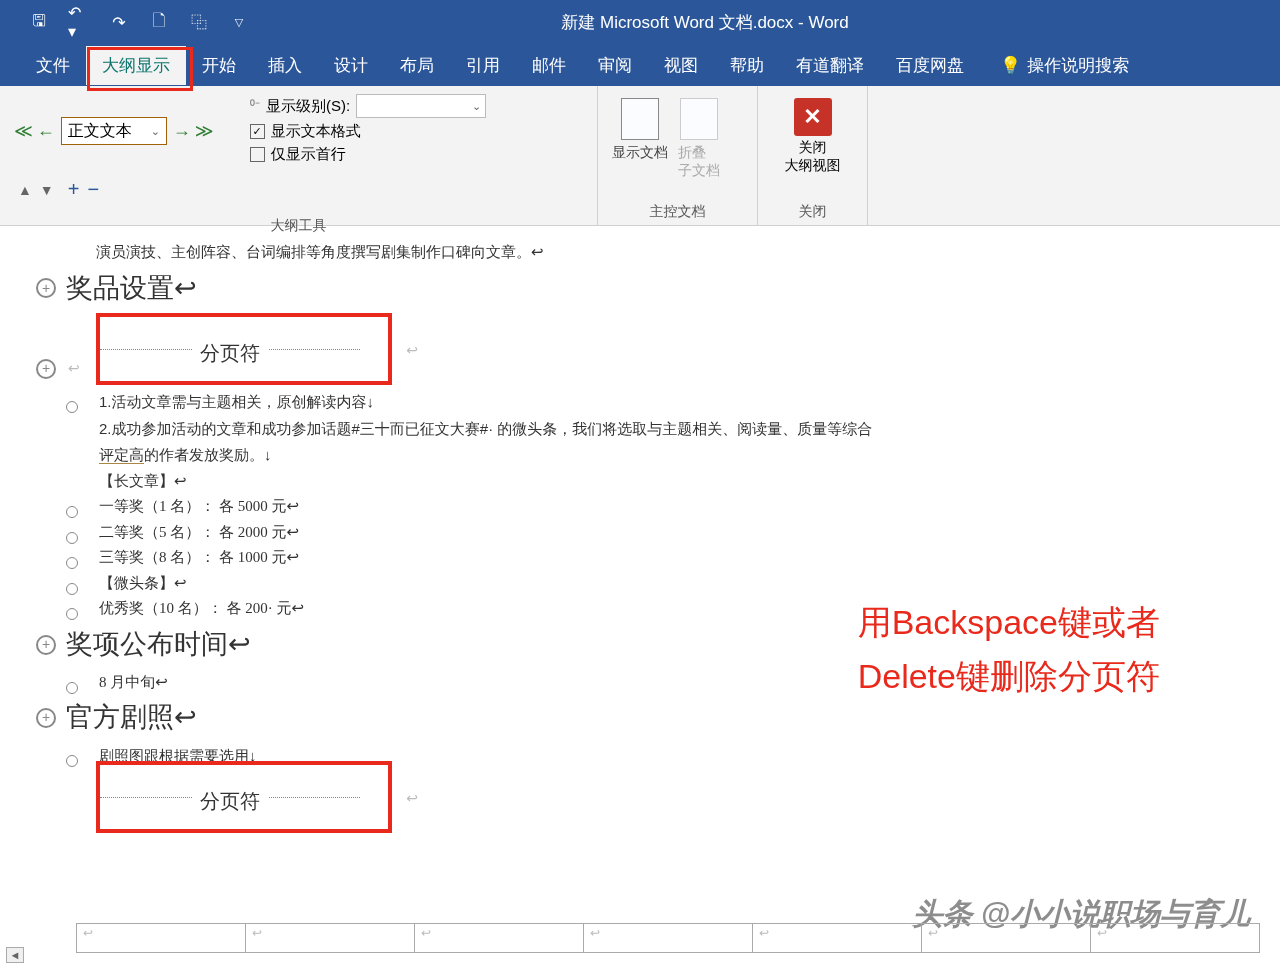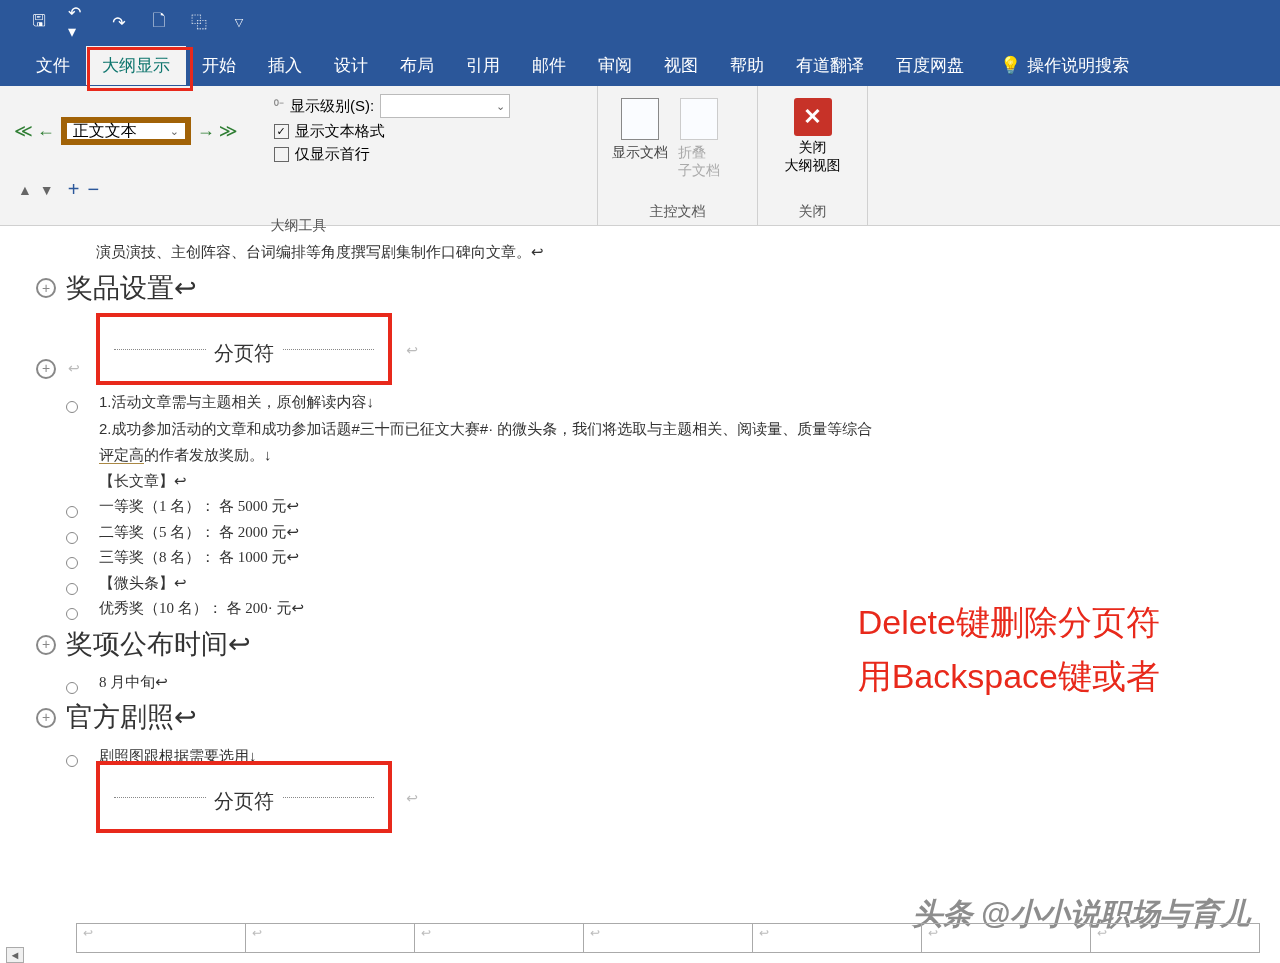--- a/index.html
+++ b/index.html
@@ -12,21 +12,21 @@
 .ribbon-tabs .tab { padding: 8px 16px; cursor: pointer; }
 .ribbon-tabs .tab.active { background: #f3f3f3; color: #0f766e; }
 .tell-me { display: flex; align-items: center; gap: 6px; margin-left: 20px; }
 .red-box-tab { border: 3px solid #e8291b; position: absolute; top: 47px; left: 87px; width: 106px; height: 44px; pointer-events: none; }
 .ribbon { background: #f3f3f3; height: 140px; border-bottom: 1px solid #d0d0d0; display: flex; }
 .group { border-right: 1px solid #d0d0d0; padding: 8px 14px 4px 14px; display: flex; flex-direction: column; justify-content: space-between; }
 .group-label { text-align: center; font-size: 14px; color: #555; padding-top: 4px; margin-top: 12px; }
 .outline-tools { width: 598px; }
 .ot-row1 { display: flex; align-items: center; gap: 6px; }
 .arrows { color: #2e7d32; font-size: 18px; display: flex; gap: 4px; }
-.level-select { width: 130px; height: 28px; border: 6px solid #a16207; background: #fff; display: flex; align-items: center; justify-content: space-between; padding: 0 6px; font-size: 16px; }
+.level-select { width: 106px; height: 28px; border: 1px solid #a16207; background: #fff; display: flex; align-items: center; justify-content: space-between; padding: 0 6px; font-size: 16px; }
 .ot-row2 { display: flex; align-items: center; gap: 8px; padding-top: 10px; padding-left: 4px; }
 .updown { color: #666; font-size: 14px; display: flex; gap: 8px; }
 .plusminus { color: #2b579a; font-size: 20px; display: flex; gap: 8px; margin-left: 6px; }
 .show-opts { margin-left: 30px; }
 .show-opts .row { display: flex; align-items: center; gap: 6px; font-size: 15px; margin-bottom: 4px; }
 .show-level-select { width: 130px; height: 24px; border: 1px solid #bbb; background: #fff; display: flex; align-items: center; justify-content: flex-end; padding: 0 4px; }
 .checkbox { width: 15px; height: 15px; border: 1px solid #666; display: inline-flex; align-items: center; justify-content: center; font-size: 11px; }
 .master-doc { width: 160px; display: flex; flex-direction: column; }
 .md-btns { display: flex; gap: 10px; flex: 1; align-items: flex-start; padding-top: 4px; }
 .md-btn { display: flex; flex-direction: column; align-items: center; font-size: 14px; gap: 4px; color: #444; }
@@ -38,21 +38,21 @@
 .close-label { text-align: center; font-size: 14px; line-height: 1.3; }
 .doc-area { padding: 14px 0 0 36px; font-family: SimSun, serif; font-size: 21px; color: #333; line-height: 1.7; }
 .p-marker { color: #bbb; font-size: 14px; margin-left: 2px; }
 .heading-row { display: flex; align-items: center; gap: 10px; margin-bottom: 2px; }
 .plus-icon { width: 20px; height: 20px; border: 2px solid #888; border-radius: 50%; display: inline-flex; align-items: center; justify-content: center; font-size: 14px; color: #888; margin-left: 0; }
 .heading-text { font-size: 27px; font-family: SimSun, serif; }
 .body-row { display: flex; align-items: flex-start; gap: 21px; margin-left: 30px; }
 .bullet { width: 12px; height: 12px; border: 1.5px solid #888; border-radius: 50%; margin-top: 12px; flex-shrink: 0; }
 .body-text { font-family: SimSun, serif; font-size: 15px; max-width: 780px; }
 .underline-err { border-bottom: 1.5px solid #a84; }
-.page-break-box { border: 4px solid #e8291b; width: 296px; height: 72px; display: flex; align-items: center; justify-content: center; position: relative; margin-left: 60px; margin-top: 2px; margin-bottom: 2px; }
+.page-break-box { border: 4px solid #e8291b; width: 296px; height: 72px; display: flex; align-items: center; justify-content: flex-start; position: relative; margin-left: 60px; margin-top: 2px; margin-bottom: 2px; }
 .page-break-line { border-top: 1px dotted #888; width: 260px; position: relative; }
 .page-break-label { position: absolute; top: -14px; left: 50%; transform: translateX(-50%); background: #fff; padding: 0 8px; font-size: 20px; font-family: SimSun, serif; }
 .pb-marker { position: absolute; right: -30px; top: 22px; color: #bbb; font-size: 14px; }
 .empty-heading { display: flex; align-items: center; gap: 10px; }
 .annotation { position: absolute; right: 120px; top: 595px; color: #e8291b; font-size: 34px; line-height: 1.6; font-family: "Microsoft YaHei", sans-serif; }
 .watermark { position: absolute; right: 30px; bottom: 28px; font-size: 30px; color: rgba(80,80,80,0.65); font-style: italic; font-weight: bold; }
 .table-strip { position: absolute; bottom: 10px; left: 76px; right: 20px; height: 30px; border: 1px solid #aaa; display: flex; }
 .table-cell { flex: 1; border-right: 1px solid #aaa; padding: 2px 6px; color: #bbb; font-size: 12px; }
 .scroll-left { position: absolute; bottom: 0; left: 6px; width: 18px; height: 16px; border: 1px solid #aaa; display: flex; align-items: center; justify-content: center; font-size: 11px; color: #666; background: #f0f0f0; }
 .chevron { font-size: 11px; color: #666; }
@@ -62,20 +62,21 @@
 
 <div class="titlebar">
   <div class="qat">
     <span class="icon">🖫</span>
     <span class="icon">↶ ▾</span>
     <span class="icon">↷</span>
     <span class="icon">🗋</span>
     <span class="icon">⿻</span>
     <span class="icon" style="font-size:11px">▽</span>
   </div>
+  <div class="title-center">新建 Microsoft Word 文档.docx  -  Word</div>
 </div>
 
 <div class="ribbon-tabs">
   <div class="tab">文件</div>
   <div class="tab active">大纲显示</div>
   <div class="tab">开始</div>
   <div class="tab">插入</div>
   <div class="tab">设计</div>
   <div class="tab">布局</div>
   <div class="tab">引用</div>
@@ -236,22 +237,22 @@
     <div class="page-break-box">
       <div class="page-break-line">
           <span class="page-break-label">分页符</span>
         </div>
       <span class="pb-marker">↩</span>
     </div>
   </div>
 </div>
 
 <div class="annotation">
+  <div>用Backspace键或者</div>
   <div>Delete键删除分页符</div>
-  <div>用Backspace键或者</div>
 </div>
 
 <div class="watermark">头条 @小小说职场与育儿</div>
 
 <div class="table-strip">
   <div class="table-cell">↩</div>
     <div class="table-cell">↩</div>
     <div class="table-cell">↩</div>
     <div class="table-cell">↩</div>
     <div class="table-cell">↩</div>

